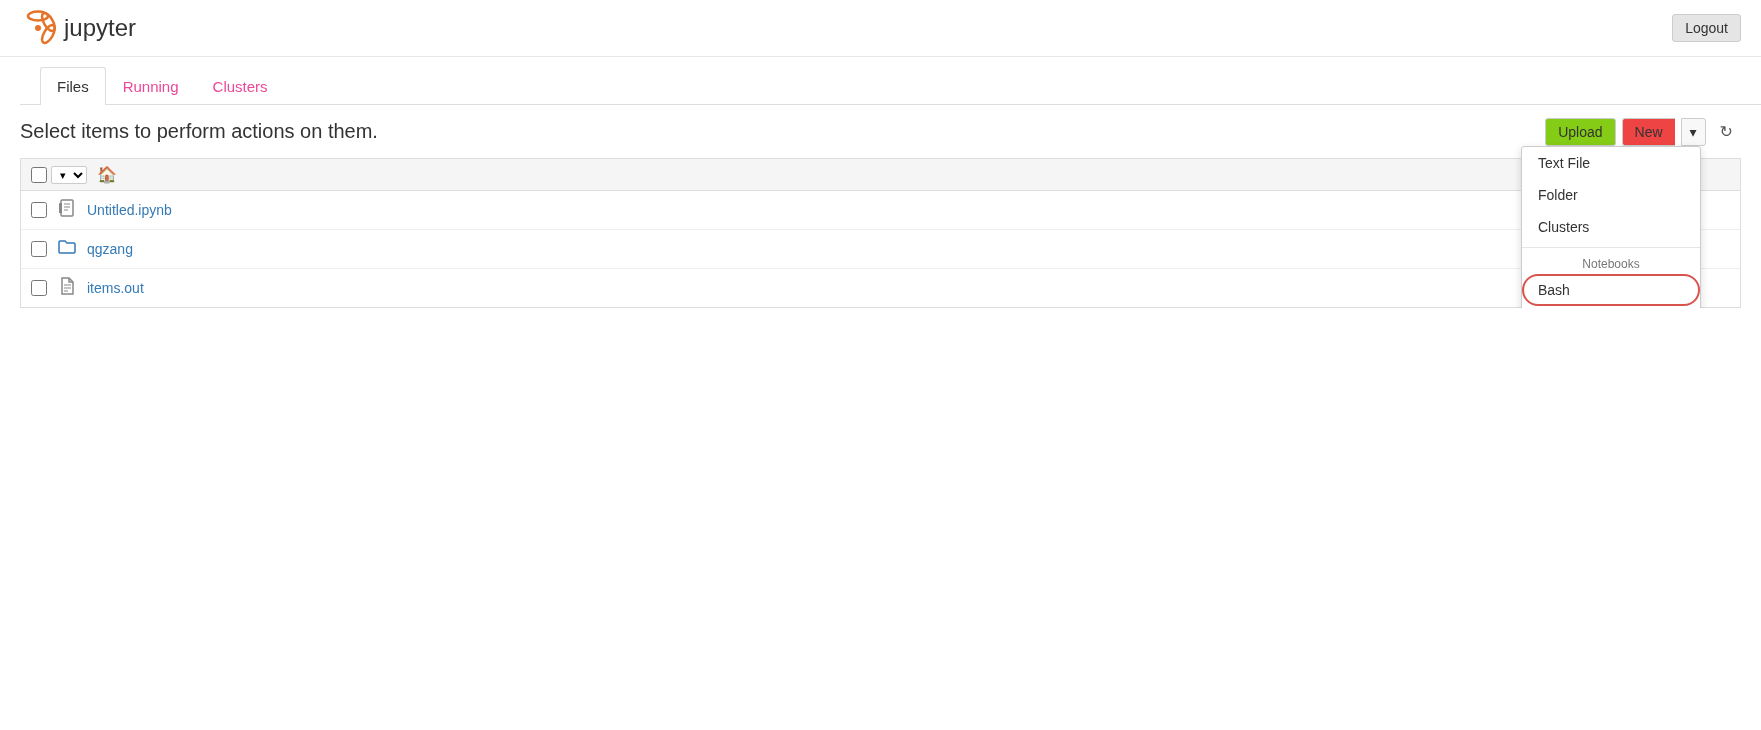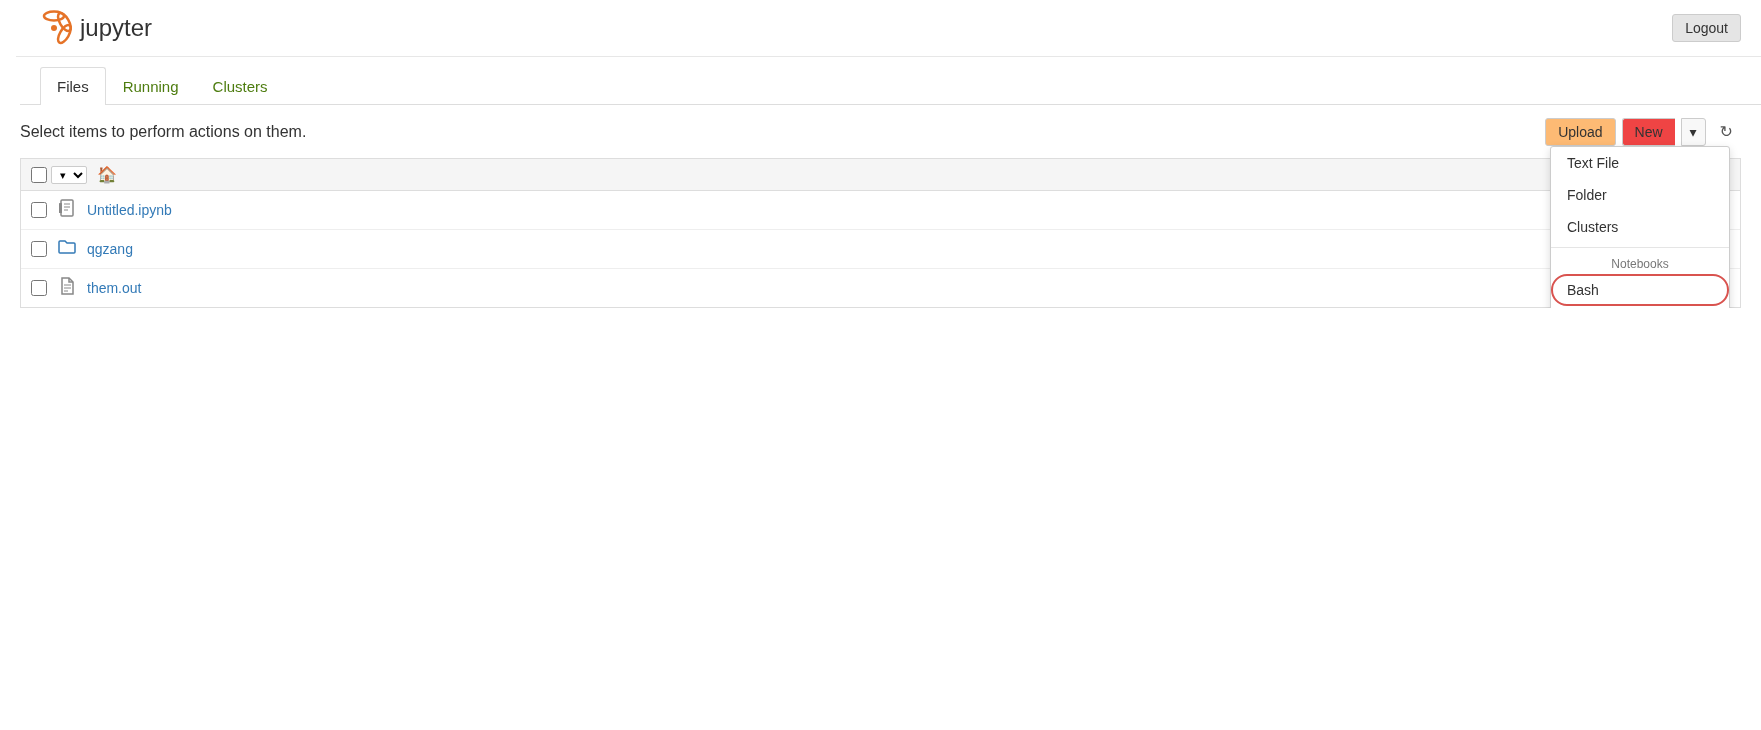--- a/index.html
+++ b/index.html
@@ -5,21 +5,20 @@
     * { box-sizing: border-box; margin: 0; padding: 0; }
     body { font-family: "Helvetica Neue", Arial, sans-serif; font-size: 14px; color: #333; background: #fff; }
 
     
     .header {
       display: flex;
       align-items: center;
       justify-content: space-between;
       padding: 10px 20px;
       border-bottom: 1px solid #e7e7e7;
-      margin-left: 16px;
     }
     .logo {
       display: flex;
       align-items: center;
       gap: 8px;
     }
     .logo-icon {
       width: 36px;
       height: 36px;
     }
@@ -43,54 +42,54 @@
       display: flex;
       padding: 0 20px;
       border-bottom: 1px solid #ddd;
       margin-top: 10px;
       margin-left: 20px;
     }
     .tab {
       padding: 10px 16px;
       cursor: pointer;
       font-size: 15px;
-      color: #4d7c0f;
+      color: #ec4899;
       border: 1px solid transparent;
       border-bottom: none;
       margin-bottom: -1px;
     }
     .tab.active {
       color: #333;
       background: #fff;
       border-color: #ddd;
       border-bottom-color: #fff;
       border-radius: 3px 3px 0 0;
     }
 
     
     .toolbar {
       display: flex;
       align-items: center;
       justify-content: space-between;
       padding: 12px 20px;
     }
     .toolbar-left {
-      font-size: 16px;
+      font-size: 20px;
       color: #333;
     }
     .toolbar-right {
       display: flex;
       align-items: center;
       gap: 6px;
       position: relative;
     }
     .upload-btn {
       padding: 5px 12px;
       border: 1px solid #ccc;
-      background: #fdba74;
+      background: #84cc16;
       border-radius: 3px;
       cursor: pointer;
       font-size: 14px;
       color: #333;
     }
     .new-btn {
       padding: 5px 12px;
       border: 1px solid #ccc;
       background: #ef4444;
       border-radius: 3px 0 0 3px;
@@ -181,21 +180,21 @@
     .file-link {
       color: #337ab7;
       text-decoration: none;
       font-size: 14px;
     }
 
     
     .dropdown-menu {
       position: absolute;
       top: 100%;
-      right: 11px;
+      right: 40px;
       background: #fff;
       border: 1px solid #ccc;
       border-radius: 3px;
       min-width: 180px;
       box-shadow: 0 3px 8px rgba(0,0,0,0.15);
       z-index: 1000;
     }
     .dropdown-item {
       padding: 8px 16px;
       cursor: pointer;
@@ -306,16 +305,16 @@
     <input type="checkbox" class="file-checkbox" style="">
     <span class="file-icon text">
       <svg width="18" height="18" viewBox="0 0 18 18" fill="none" xmlns="http://www.w3.org/2000/svg">
         <path d="M4 1H11L15 5V17H4V1Z" stroke="#888" stroke-width="1.5" fill="none"></path>
         <path d="M11 1V5H15" stroke="#888" stroke-width="1.5"></path>
         <line x1="6" y1="8" x2="13" y2="8" stroke="#888" stroke-width="1"></line>
         <line x1="6" y1="11" x2="13" y2="11" stroke="#888" stroke-width="1"></line>
         <line x1="6" y1="14" x2="10" y2="14" stroke="#888" stroke-width="1"></line>
       </svg>
     </span>
-    <a class="file-link">them.out</a>
+    <a class="file-link">items.out</a>
   </div>
 
 </div>
 
 </body></html>

